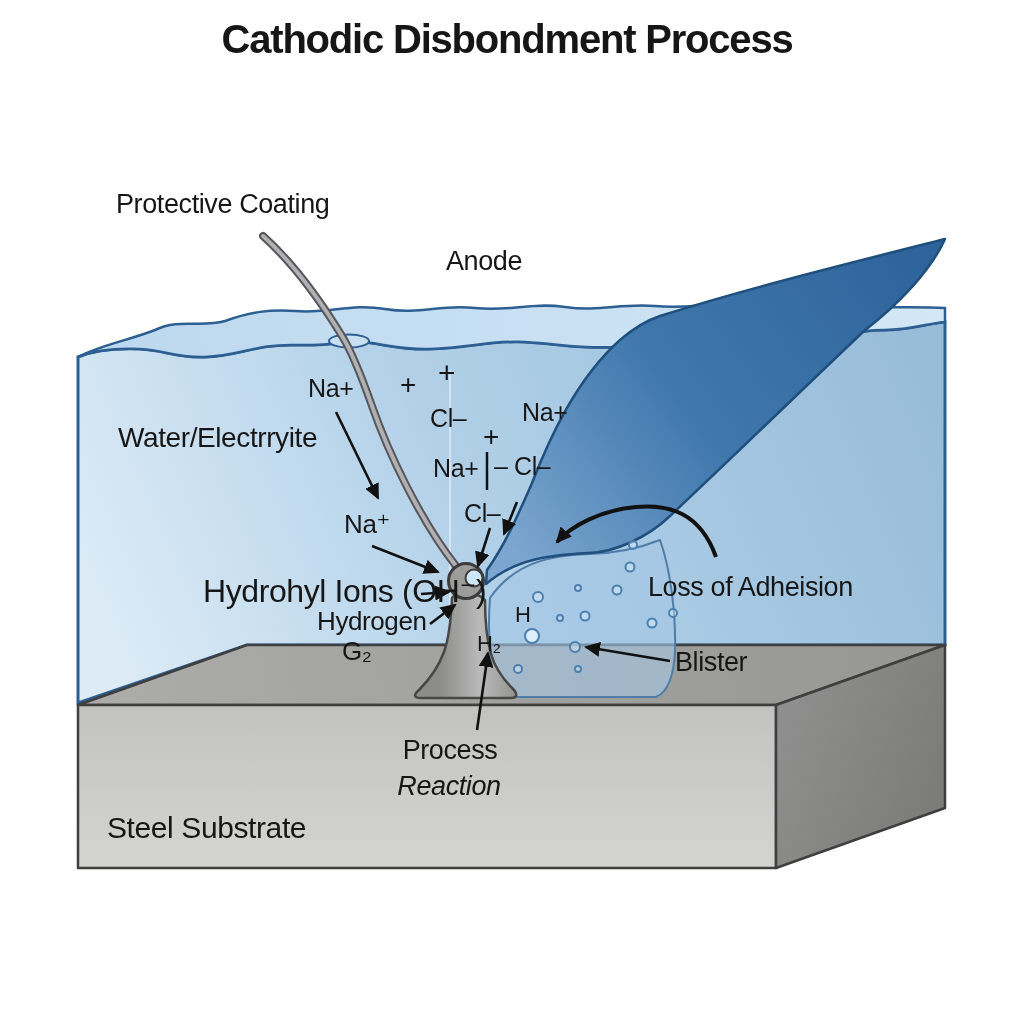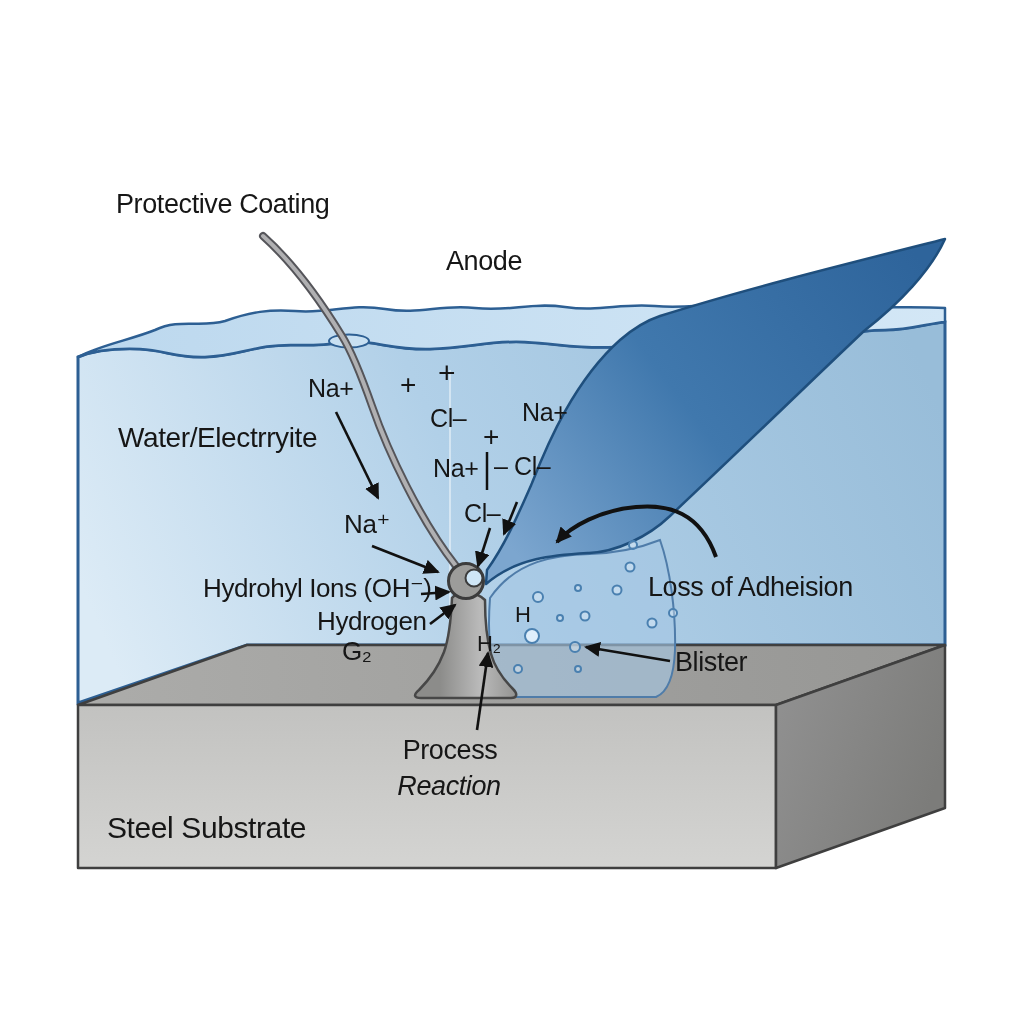--- a/index.html
+++ b/index.html
@@ -123,37 +123,38 @@
     <circle cx="585" cy="616" r="4.5"></circle>
     <circle cx="652" cy="623" r="4.5"></circle>
     <circle cx="673" cy="613" r="4"></circle>
     <circle cx="532" cy="636" r="7" fill="#dfeefb"></circle>
     <circle cx="575" cy="647" r="5"></circle>
     <circle cx="518" cy="669" r="4"></circle>
     <circle cx="578" cy="669" r="3"></circle>
   </g>
 </svg>
 
+<div class="lbl title" style="left:507px;top:18px;">Cathodic Disbondment Process</div>
 
 <div class="lbl" style="left:116px;top:190px;font-size:27px;">Protective Coating</div>
 <div class="lbl" style="left:446px;top:247px;font-size:27px;">Anode</div>
 <div class="lbl" style="left:118px;top:423px;font-size:28px;">Water/Electrryite</div>
 
 <div class="lbl" style="left:308px;top:375px;font-size:25px;">Na+</div>
 <div class="lbl" style="left:400px;top:370px;font-size:28px;">+</div>
 <div class="lbl" style="left:438px;top:357px;font-size:30px;">+</div>
 <div class="lbl" style="left:430px;top:405px;font-size:25px;">Cl–</div>
 <div class="lbl" style="left:522px;top:399px;font-size:25px;">Na+</div>
 <div class="lbl" style="left:483px;top:422px;font-size:28px;">+</div>
 <div class="lbl" style="left:433px;top:455px;font-size:25px;">Na+</div>
 <div class="lbl" style="left:494px;top:453px;font-size:25px;">– Cl–</div>
 <div class="lbl" style="left:464px;top:500px;font-size:25px;">Cl–</div>
 <div class="lbl" style="left:344px;top:511px;font-size:26px;">Na⁺</div>
 
-<div class="lbl" style="left:203px;top:575px;font-size:26px;">Hydrohyl Ions (OH⁻)</div>
+<div class="lbl" style="left:203px;top:575px;font-size:32px;">Hydrohyl Ions (OH⁻)</div>
 <div class="lbl" style="left:317px;top:608px;font-size:26px;">Hydrogen</div>
 <div class="lbl" style="left:342px;top:638px;font-size:26px;">G₂</div>
 <div class="lbl" style="left:477px;top:613px;font-size:22px;margin-top:19px;">H₂</div>
 <div class="lbl" style="left:515px;top:603px;font-size:22px;">H</div>
 
 <div class="lbl" style="left:648px;top:573px;font-size:27px;">Loss of Adheision</div>
 <div class="lbl" style="left:675px;top:648px;font-size:27px;">Blister</div>
 <div class="lbl ctr" style="left:450px;top:736px;font-size:27px;">Process</div>
 <div class="lbl ctr" style="left:449px;top:772px;font-size:27px;font-style:italic;">Reaction</div>
 <div class="lbl" style="left:107px;top:812px;font-size:30px;">Steel Substrate</div>

